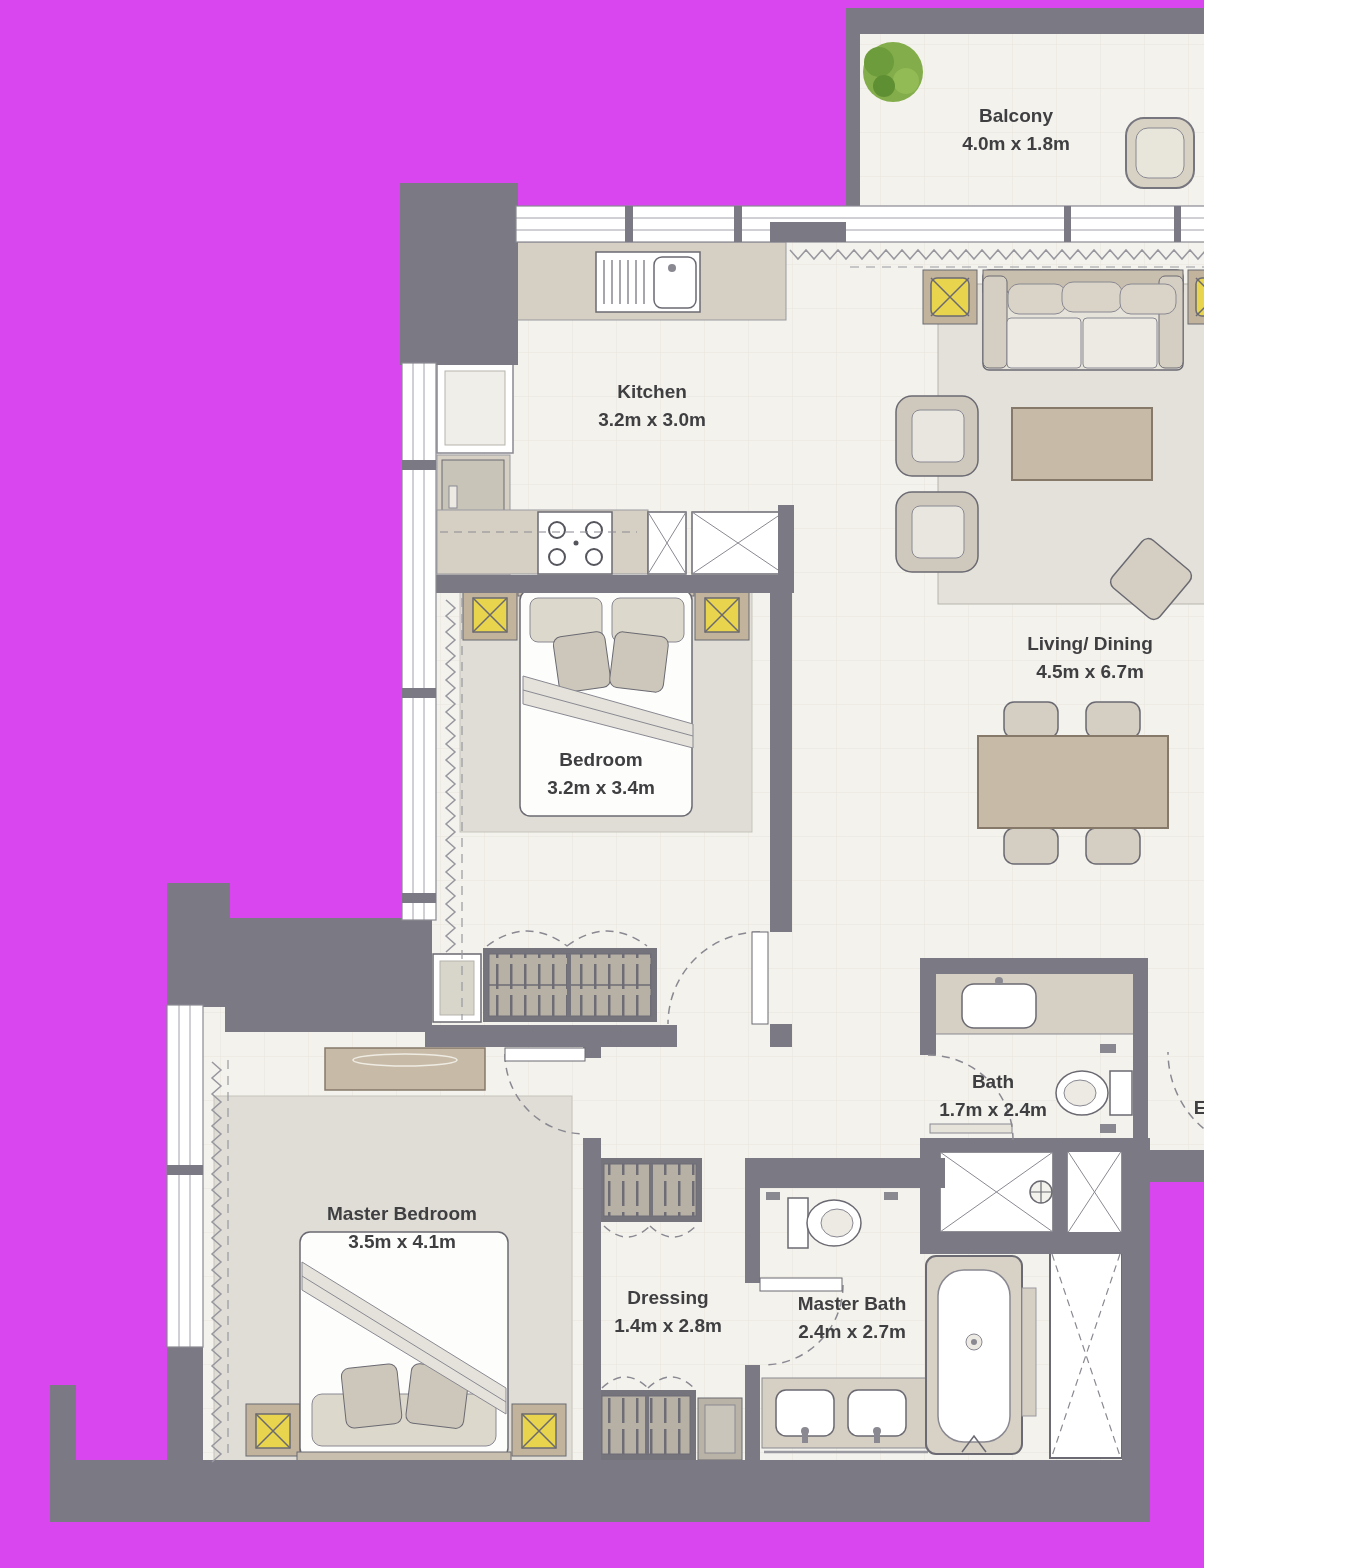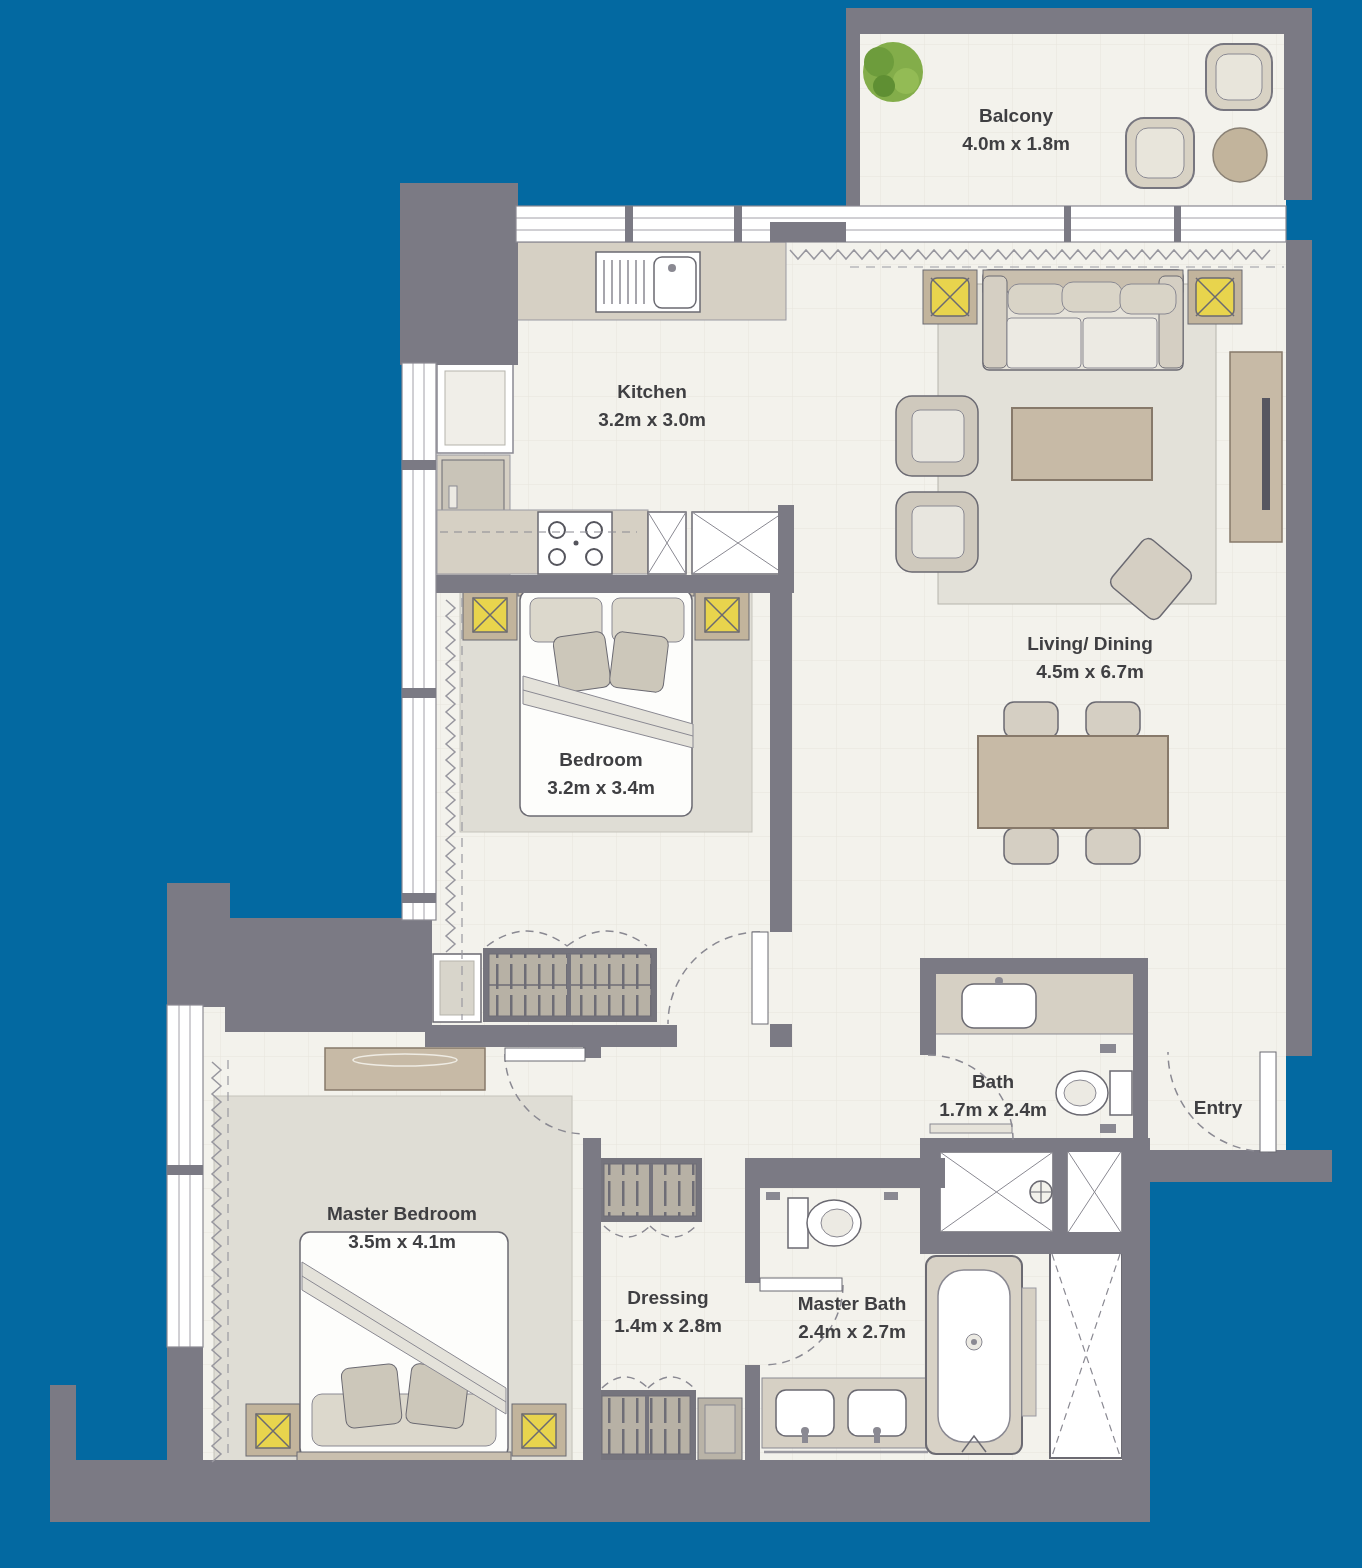--- a/index.html
+++ b/index.html
@@ -1,16 +1,16 @@
 <!DOCTYPE html>
 <html><head>
 <meta charset="utf-8">
 <style>
   html,body{margin:0;padding:0;background:#ffffff;}
-  .stage{position:relative;width:1362px;height:1568px;background:#0369a1;overflow:hidden;
+  .stage{position:relative;width:1204px;height:1568px;background:#d946ef;overflow:hidden;
          font-family:"Liberation Sans",sans-serif;}
   svg{display:block;}
   text.room-name,text.room-dims{font-family:"Liberation Sans",sans-serif;font-size:19px;
       font-weight:700;fill:#3f3f42;text-anchor:middle;}
   text.room-dims{font-weight:700;}
 </style>
 </head>
 <body>
 
 <div class="stage">

